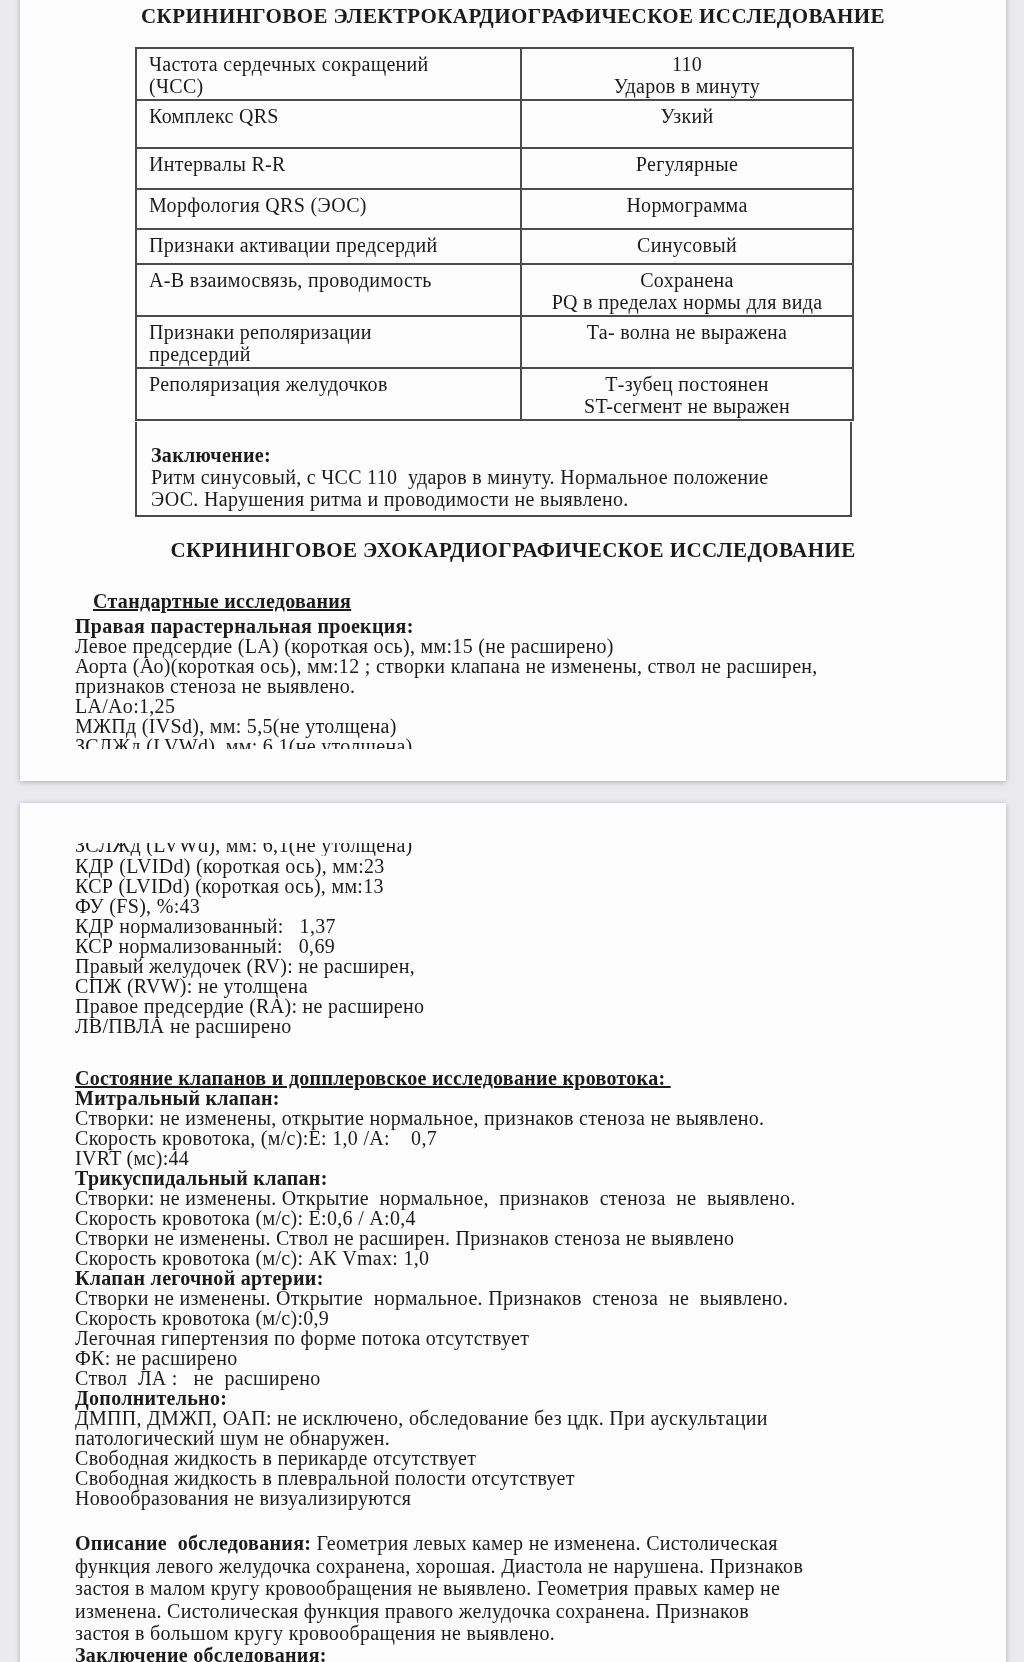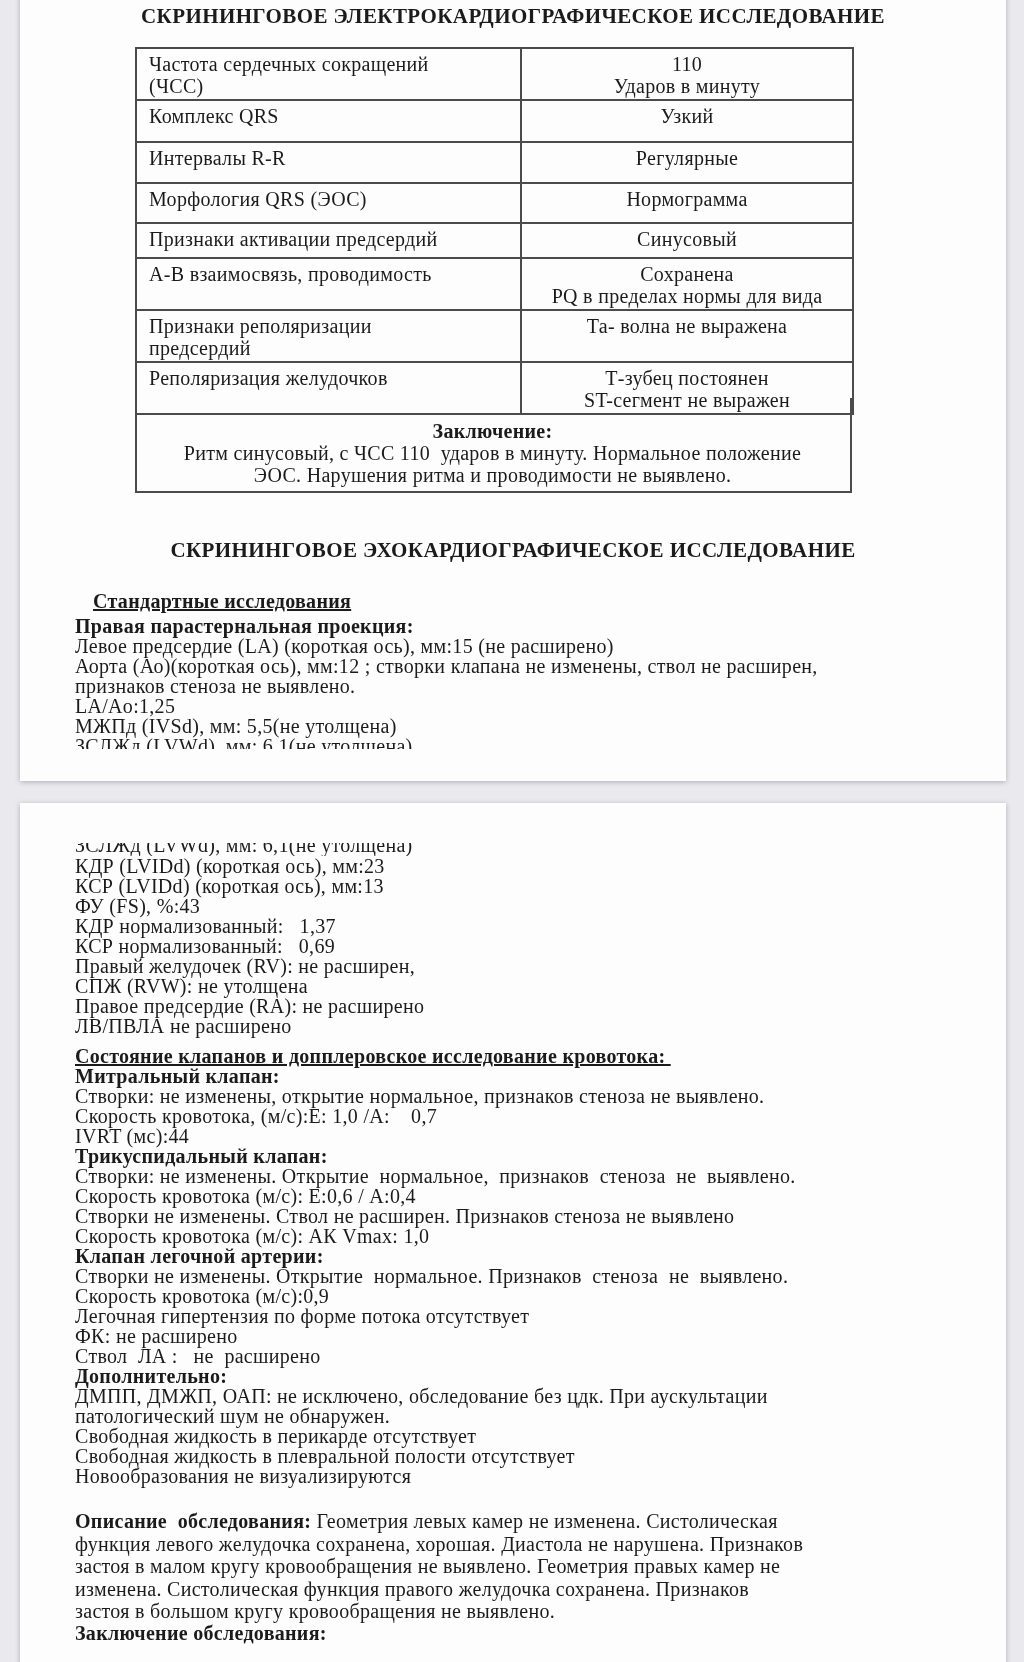--- a/index.html
+++ b/index.html
@@ -29,40 +29,40 @@
     border-collapse:collapse;table-layout:fixed;
     font-size:20px;letter-spacing:.3px;
   }
   .ecg-table td{
     border:2px solid #4b4b4b;vertical-align:top;
     padding:4px 10px 2px 12px;white-space:pre-line;line-height:22px;
   }
   .ecg-table td.vcell{text-align:center;padding-left:6px;padding-right:6px;}
   .ecg-table col.c1{width:385px;}
   .ecg-table col.c2{width:332px;}
-  tr.r0{height:48px;margin-left:40px;} tr.r1{height:42px;} tr.r2{height:41px;} tr.r3{height:40px;}
+  tr.r0{height:48px;margin-left:40px;} tr.r1{height:48px;} tr.r2{height:41px;} tr.r3{height:40px;}
   tr.r4{height:35px;} tr.r5{height:52px;padding-left:36px;} tr.r6{height:50px;} tr.r7{height:45px;}
   .conclusion-box{
-    position:absolute;left:115px;top:410px;width:717px;height:95px;
+    position:absolute;left:115px;top:434px;width:717px;height:95px;
     box-sizing:border-box;border:2px solid #4b4b4b;border-top:none;
-    padding:22px 16px 0 14px;line-height:22px;text-align:center;
+    padding:22px 16px 0 14px;line-height:22px;
   }
   .b{font-weight:bold;}
   .u{text-decoration:underline;}
   .pre{white-space:pre-wrap;}
   .heading-std{position:absolute;left:73px;top:602px;font-weight:bold;text-decoration:underline;font-size:20px;}
   .flow1{position:absolute;left:55px;top:628px;width:890px;}
   .flow1>div{line-height:20px;white-space:pre-wrap;}
   .clip-bottom{height:13px;overflow:hidden;}
   
   .flow2{position:absolute;left:55px;top:40px;width:880px;}
   .flow2>div{line-height:20px;white-space:pre-wrap;}
   .clip-top{height:13px;overflow:hidden;}
   .clip-top>span{display:block;margin-top:-8px;line-height:20px;white-space:pre-wrap;}
-  .gap-lg{margin-top:10px;}
+  .gap-lg{margin-top:32px;}
   .desc{margin:24px 0 0 0;line-height:22.5px;white-space:pre-wrap;}
   .final-h{margin-top:0;}
 </style>
 </head>
 <body>
 
 <div class="canvas">
 
   <section class="page page1">
     <h1 class="doc-title t1">СКРИНИНГОВОЕ ЭЛЕКТРОКАРДИОГРАФИЧЕСКОЕ ИССЛЕДОВАНИЕ</h1>

